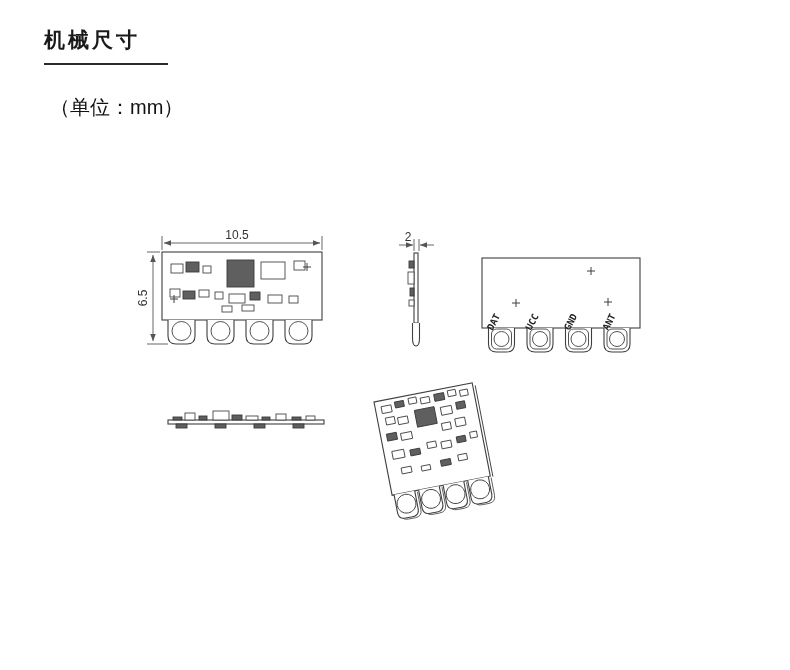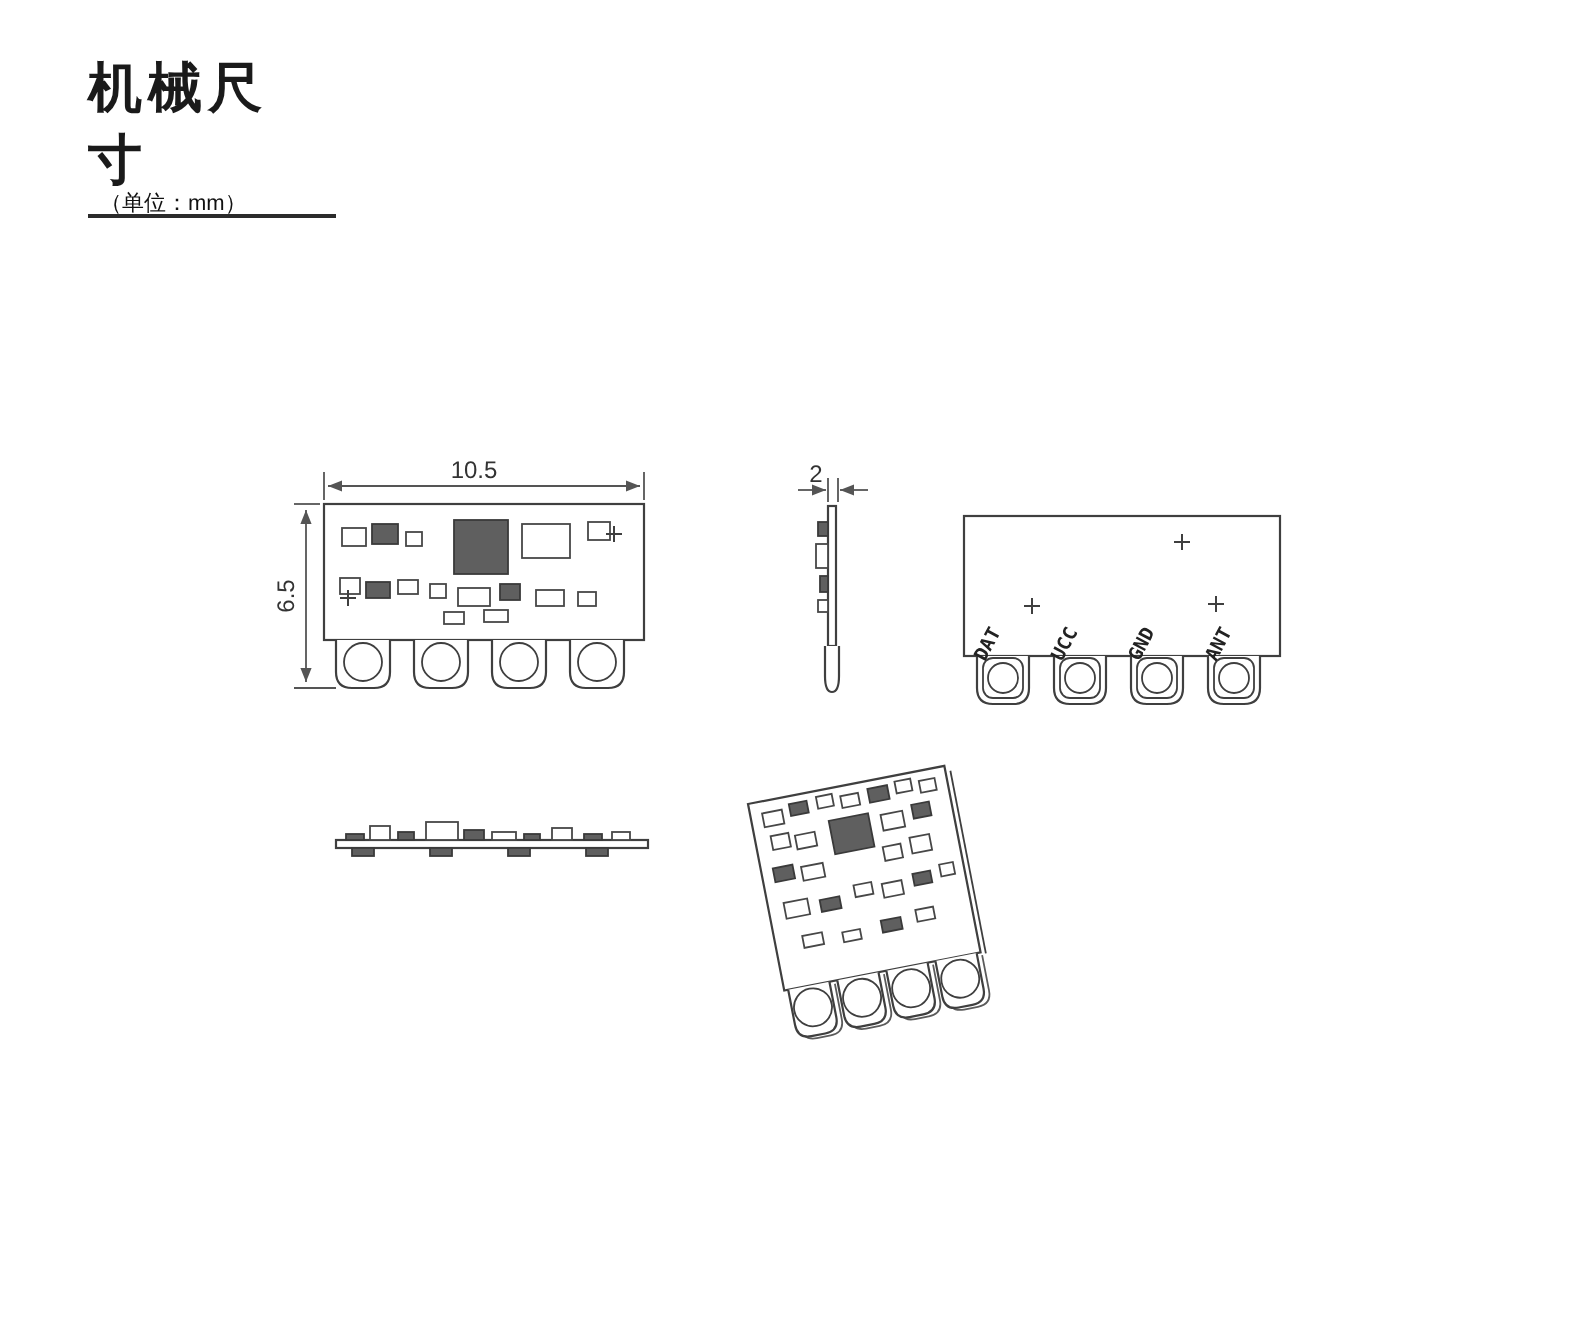--- a/index.html
+++ b/index.html
@@ -1,23 +1,23 @@
 <!DOCTYPE html>
 <html><head>
 <meta charset="utf-8">
 <style>
   html,body{margin:0;padding:0;background:#ffffff;}
   body{width:790px;height:670px;position:relative;font-family:"Liberation Sans",sans-serif;overflow:hidden;}
   .page-title{
     position:absolute;left:44px;top:26px;margin:0;
-    font-size:27px;font-weight:bold;color:#1a1a1a;letter-spacing:3px;
+    font-size:21px;font-weight:bold;color:#1a1a1a;letter-spacing:3px;
     border-bottom:2px solid #2b2b2b;padding:0 6px 9px 0;width:118px;
   }
   .unit-label{
-    position:absolute;left:50px;top:94px;font-size:11px;color:#111;
+    position:absolute;left:50px;top:94px;font-size:20px;color:#111;
   }
   svg{position:absolute;left:0;top:0;}
   .outline{fill:#ffffff;stroke:#3f3f3f;stroke-width:1.1;}
   .thin{fill:none;stroke:#3f3f3f;stroke-width:0.9;}
   .comp{fill:#ffffff;stroke:#474747;stroke-width:0.9;}
   .compd{fill:#5f5f5f;stroke:#3a3a3a;stroke-width:0.9;}
   .dim{stroke:#555;stroke-width:0.9;fill:none;}
   .dimtext{font-family:"Liberation Sans",sans-serif;font-size:12px;fill:#333;}
   .padtext{font-family:"DejaVu Sans Mono",monospace;font-size:9.5px;font-weight:bold;fill:#222;}
   .cross{stroke:#3f3f3f;stroke-width:1;fill:none;}

